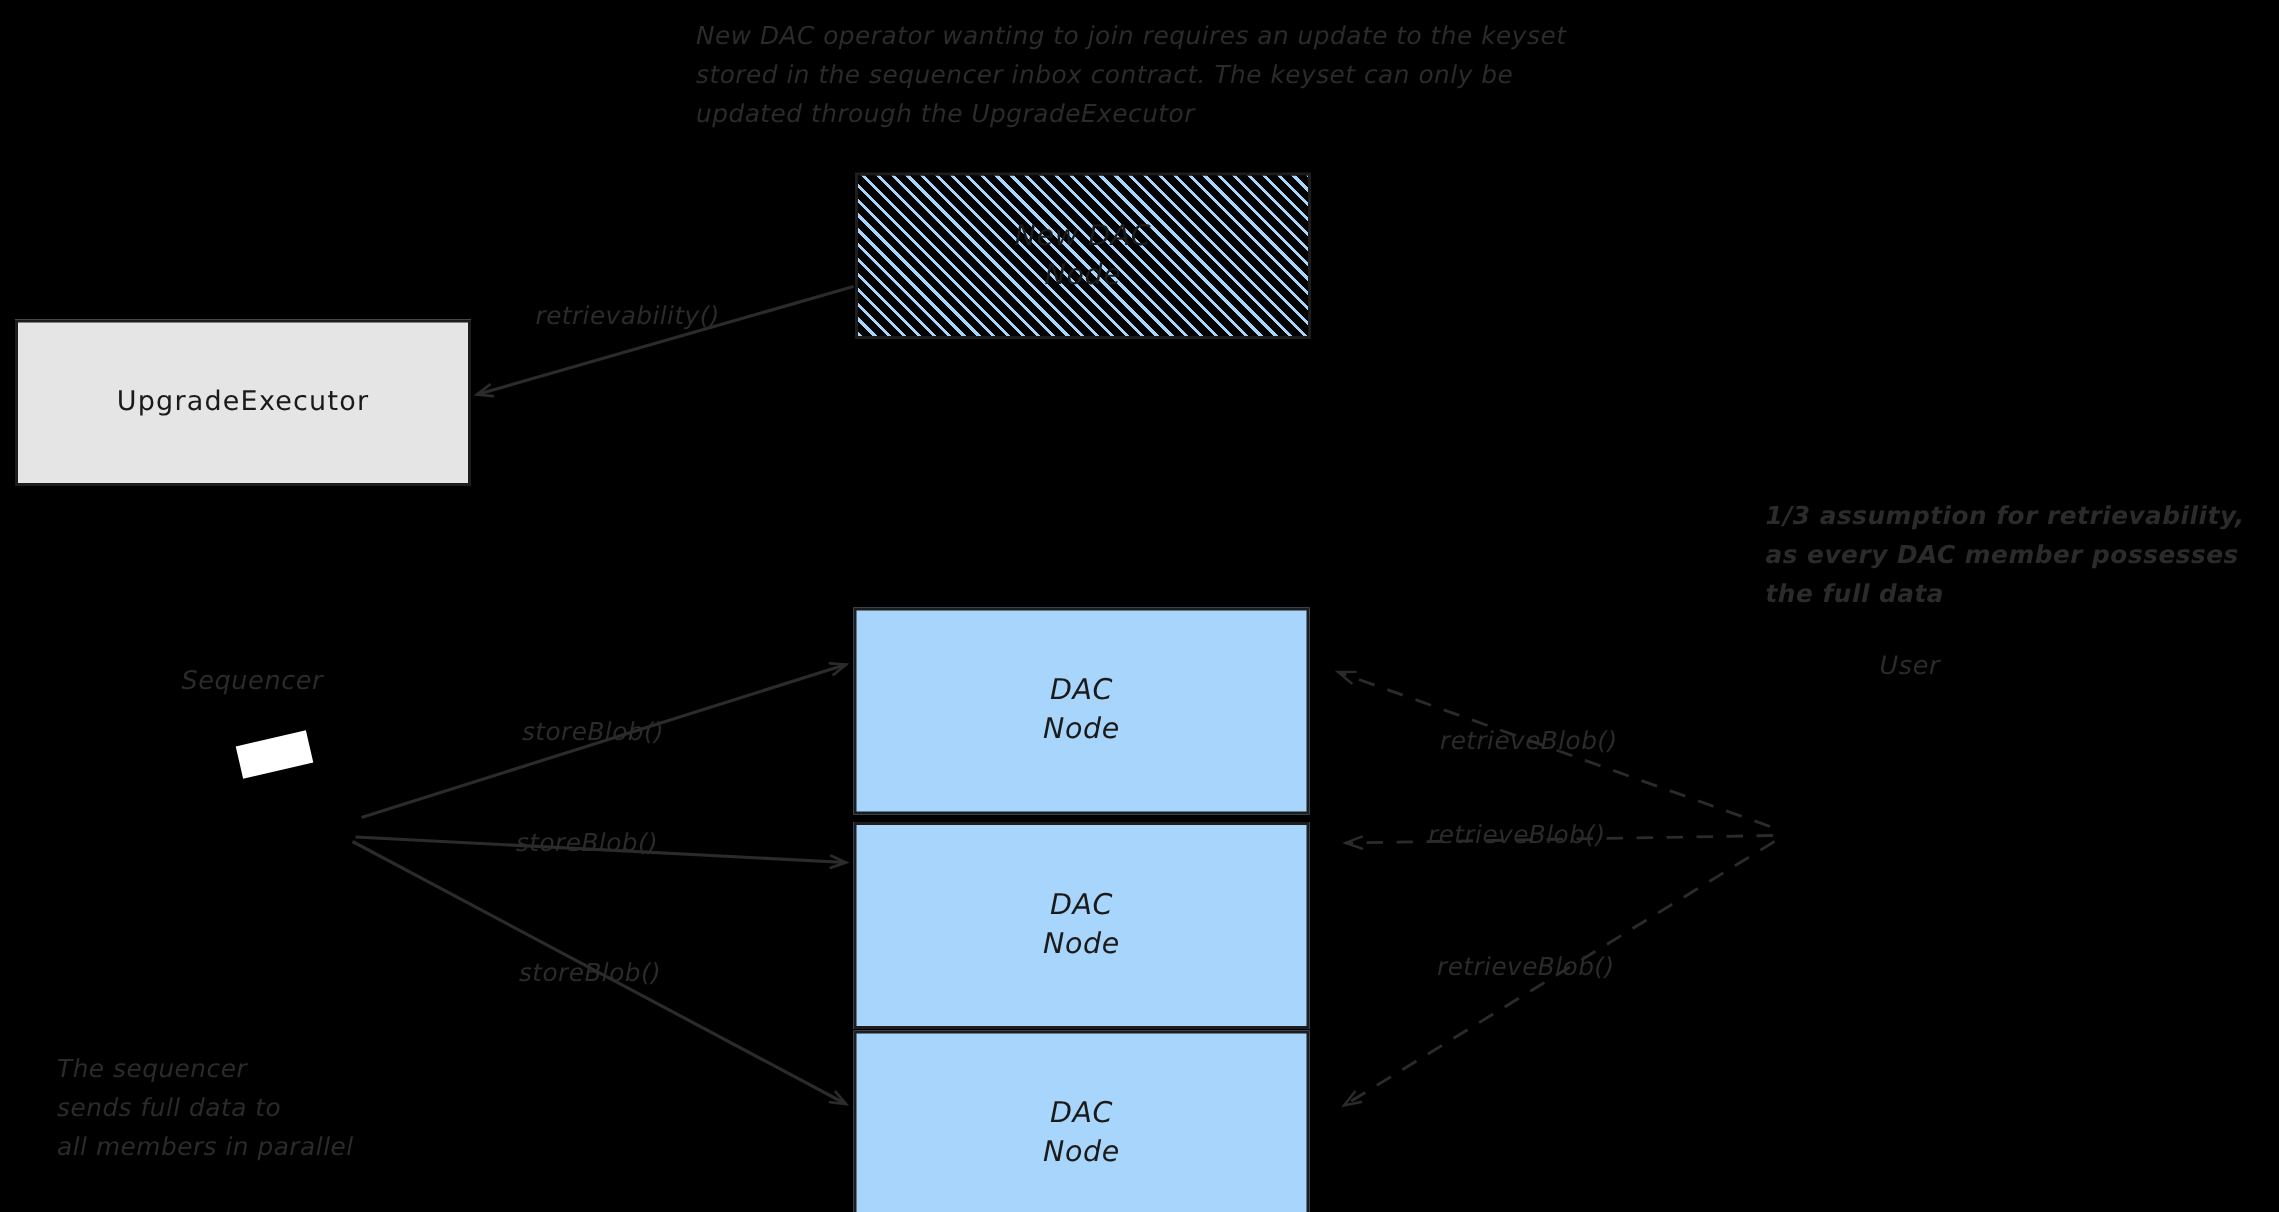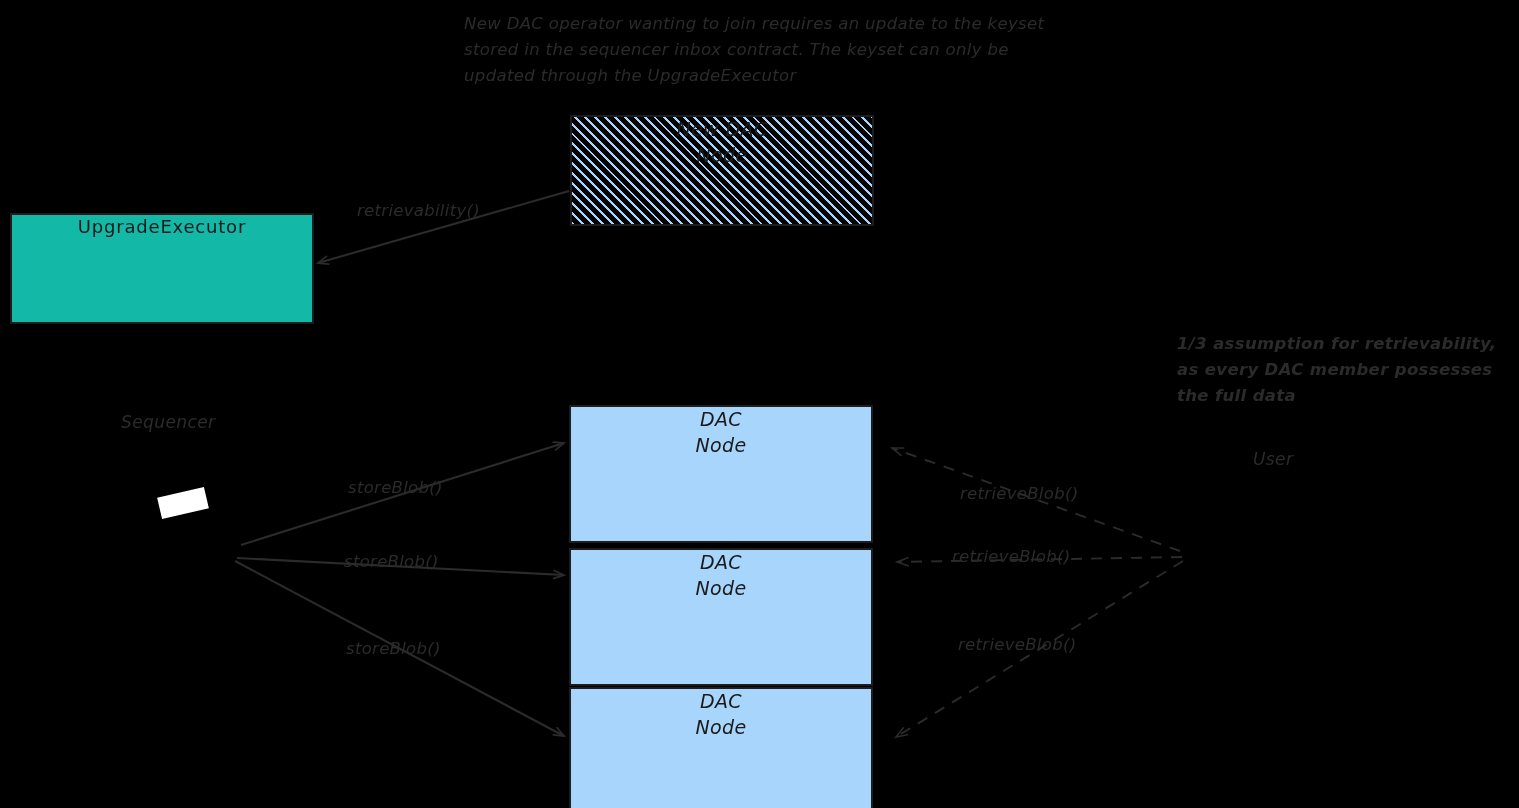--- a/index.html
+++ b/index.html
@@ -28,37 +28,38 @@
     height: 808px;
     pointer-events: none;
   }
   .node {
     position: absolute;
     box-sizing: border-box;
     border: 2px solid #1d1d1d;
     display: flex;
     flex-direction: column;
     align-items: center;
+    justify-content: center;
     text-align: center;
   }
   .node-label {
     font-family: "DejaVu Sans", sans-serif;
     font-size: 19px;
     font-style: italic;
     color: #1a1a1a;
     line-height: 1.35;
     letter-spacing: 0.4px;
     white-space: pre-line;
   }
   #node-upgrade-executor {
     left: 10px;
     top: 213px;
     width: 304px;
     height: 111px;
-    background: #14b8a6;
+    background: #e5e5e5;
   }
   #node-upgrade-executor .node-label {
     font-size: 18px;
     font-style: normal;
     letter-spacing: 0.8px;
   }
   #node-new-dac-node {
     left: 570px;
     top: 115px;
     width: 304px;
@@ -122,22 +123,22 @@
   #annotation-sequencer-parallel {
     left: 38px;
     top: 700px;
     width: 240px;
   }
   .plain-label {
     font-size: 17px;
     font-style: italic;
     letter-spacing: 0.4px;
   }
-  #label-sequencer { left: 121px; top: 412px; }
-  #label-user { left: 1253px; top: 449px; }
+  #label-sequencer { left: 121px; top: 444px; }
+  #label-user { left: 1253px; top: 434px; }
 
   .edge-label {
     font-size: 16.5px;
     font-style: italic;
     letter-spacing: 0.3px;
   }
   #edge-label-setvalidkeyset { left: 357px; top: 201px; }
   #edge-label-storeblob-1 { left: 348px; top: 478px; }
   #edge-label-storeblob-2 { left: 344px; top: 552px; }
   #edge-label-storeblob-3 { left: 346px; top: 639px; }
@@ -196,20 +197,23 @@
 
     <g>
       <path d="M1183,561 L896,737" fill="none" stroke="#2b2b2b" stroke-width="1.9" stroke-dasharray="11 9" marker-end="url(#arrow-open-dash)"></path>
     </g>
   </svg>
 
   <div class="annotation" id="annotation-keyset">New DAC operator wanting to join requires an update to the keyset stored in the sequencer inbox contract. The keyset can only be updated through the UpgradeExecutor</div>
 
   <div class="annotation" id="annotation-retrievability">1/3 assumption for retrievability, as every DAC member possesses the full data</div>
 
+  <div class="annotation" id="annotation-sequencer-parallel">The sequencer
+sends full data to
+all members in parallel</div>
 
   <div class="node" id="node-new-dac-node">
     <div class="hatch"></div>
     <div class="node-label">New DAC
 Node</div>
   </div>
 
   <div class="node" id="node-upgrade-executor">
     <div class="node-label">UpgradeExecutor</div>
   </div>

